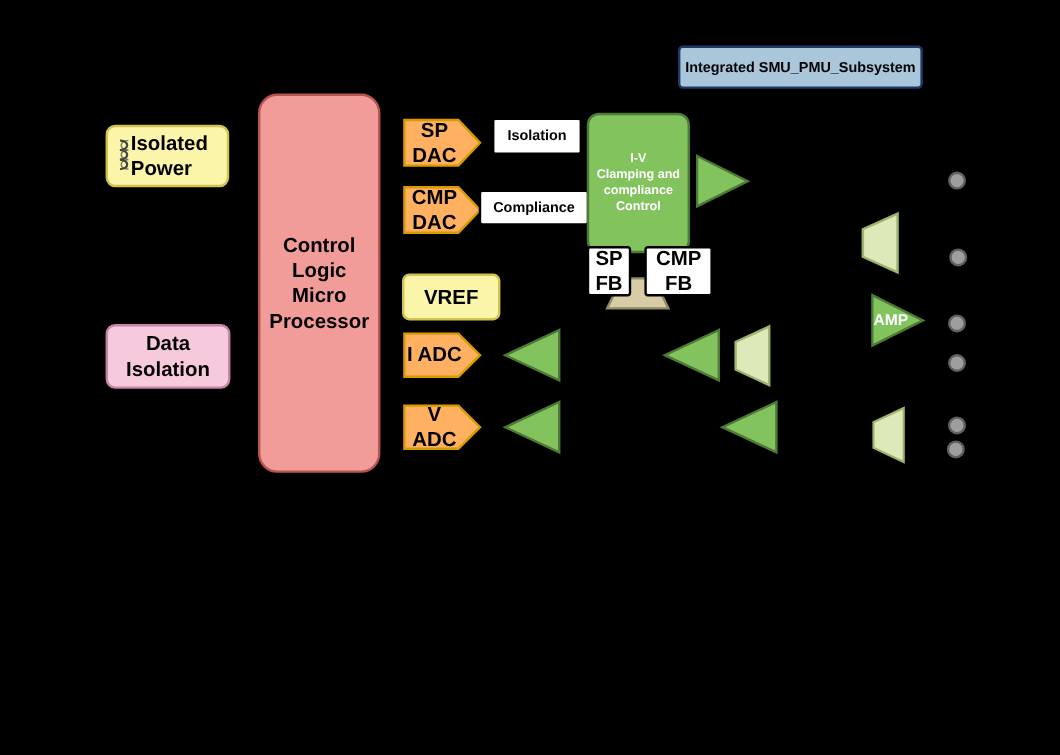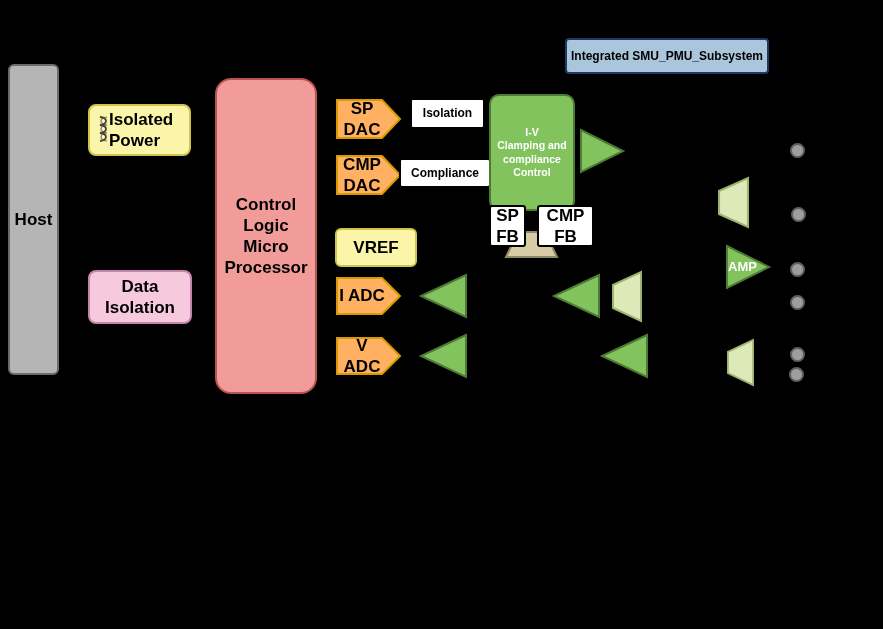--- a/index.html
+++ b/index.html
@@ -31,23 +31,20 @@
 </style>
 </head>
 <body>
 
 <div class="canvas">
 
   <div class="node bluebox fs12" style="left:537px;top:38px;width:200px;height:32px">
     <span class="lbl">Integrated SMU_PMU_Subsystem</span>
   </div>
 
-  <div class="node rect host" style="left:8px;top:64px;width:47px;height:307px">
-    <span class="lbl">Host</span>
-  </div>
 
   <div class="node rect yellow" style="left:88px;top:104px;width:99px;height:48px">
     <svg class="coil" width="18" height="26" viewBox="0 0 18 26">
       <path d="M5 1 C13 2 13 8 5 9 C13 10 13 16 5 17 C13 18 13 24 5 25" fill="none" stroke-width="1.8"></path>
       <path d="M12 1 C4 2 4 8 12 9 C4 10 4 16 12 17 C4 18 4 24 12 25" fill="none" stroke-width="1.2" opacity="0.7"></path>
     </svg>
     <span class="lbl ip-lbl">Isolated
 Power</span>
   </div>
 

